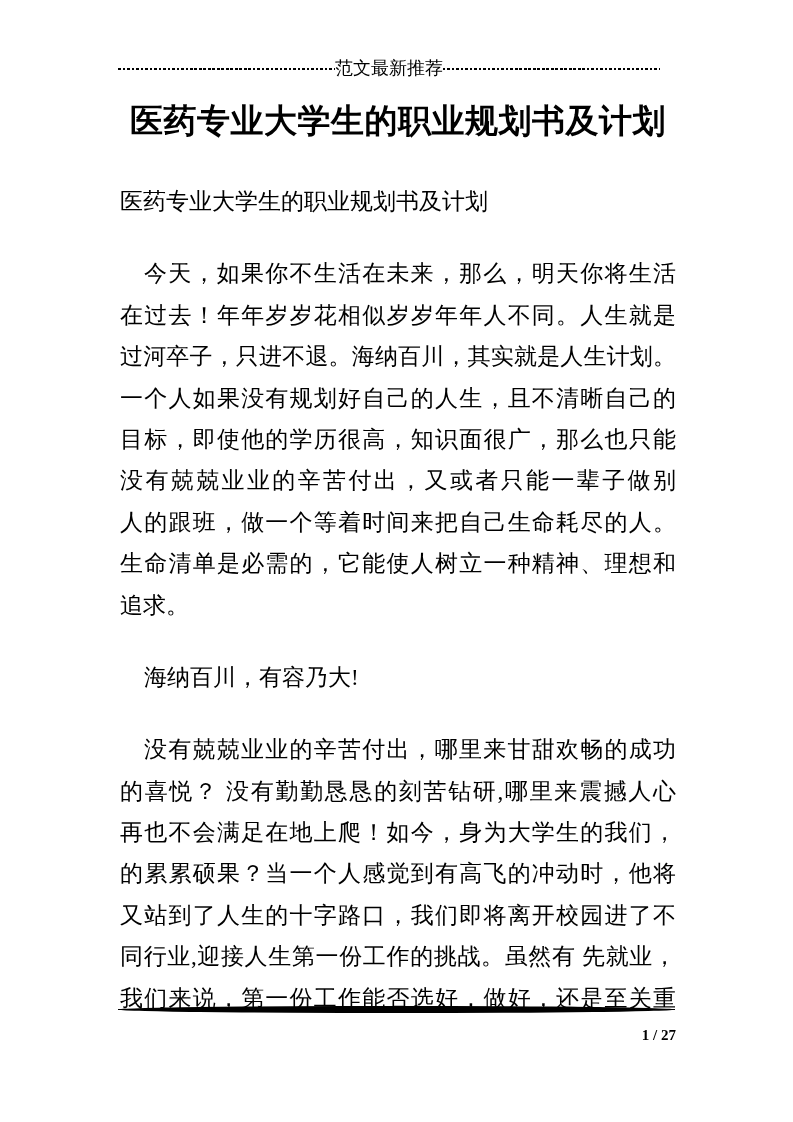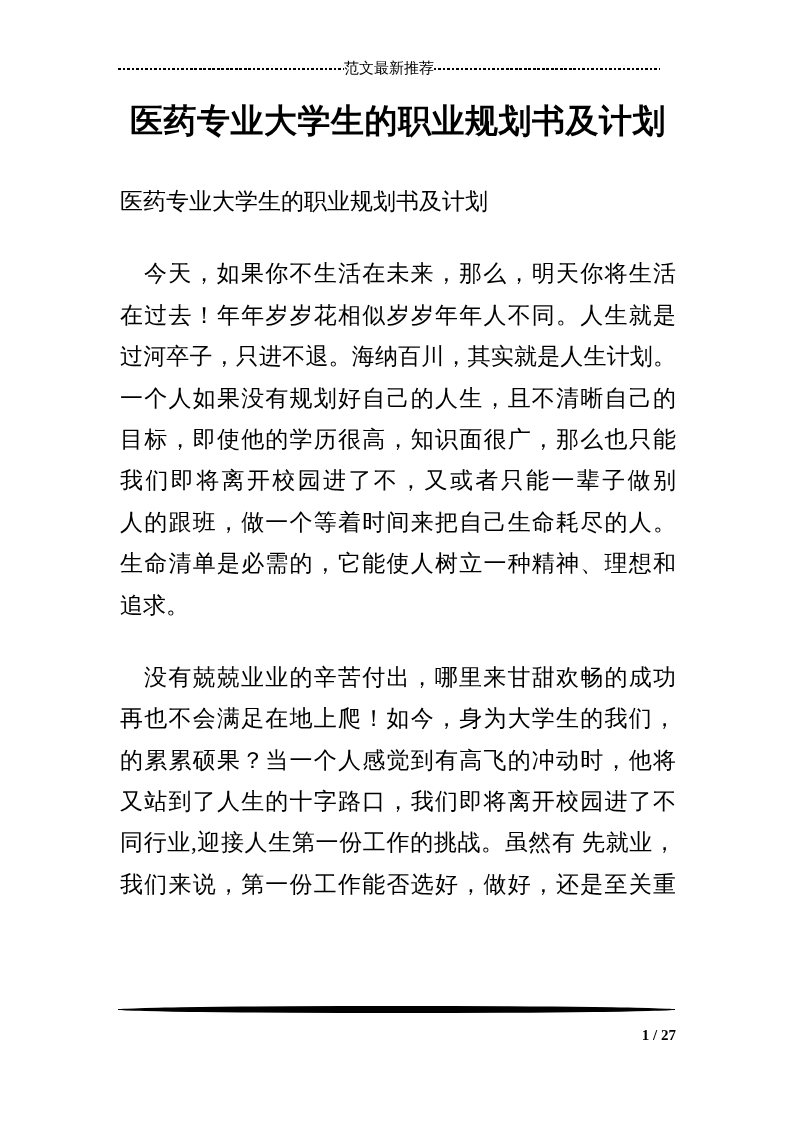--- a/index.html
+++ b/index.html
@@ -24,21 +24,21 @@
     display: flex;
     align-items: center;
   }
   .dash {
     flex: 1 1 auto;
     height: 2px;
     background: repeating-linear-gradient(to right, #000 0 2.5px, transparent 2.5px 4.5px);
   }
   .header-text {
     flex: 0 0 auto;
-    font-size: 15px;
+    font-size: 18px;
     line-height: 17px;
     white-space: nowrap;
   }
   
   .title {
     position: absolute;
     left: 120px;
     top: 101px;
     width: 556px;
     text-align: center;
@@ -117,25 +117,27 @@
 
   <h1 class="title">医药专业大学生的职业规划书及计划</h1>
 
   <div class="body-text">
     <div class="line">医药专业大学生的职业规划书及计划</div>
     <div class="line j ind">今天，如果你不生活在未来，那么，明天你将生活</div>
     <div class="line j">在过去！年年岁岁花相似岁岁年年人不同。人生就是</div>
     <div class="line j">过河卒子，只进不退。海纳百川，其实就是人生计划。</div>
     <div class="line j">一个人如果没有规划好自己的人生，且不清晰自己的</div>
     <div class="line j">目标，即使他的学历很高，知识面很广，那么也只能</div>
-    <div class="line j">我们即将离开校园进了不，又或者只能一辈子做别</div>
+    <div class="line j">没有兢兢业业的辛苦付出，又或者只能一辈子做别</div>
     <div class="line j">人的跟班，做一个等着时间来把自己生命耗尽的人。</div>
     <div class="line j">生命清单是必需的，它能使人树立一种精神、理想和</div>
     <div class="line">追求。</div>
+    <div class="line ind">海纳百川，有容乃大!</div>
     <div class="line j ind">没有兢兢业业的辛苦付出，哪里来甘甜欢畅的成功</div>
+    <div class="line j">的喜悦？ 没有勤勤恳恳的刻苦钻研,哪里来震撼人心</div>
     <div class="line j">再也不会满足在地上爬！如今，身为大学生的我们，</div>
     <div class="line j">的累累硕果？当一个人感觉到有高飞的冲动时，他将</div>
     <div class="line j">又站到了人生的十字路口，我们即将离开校园进了不</div>
     <div class="line j">同行业,迎接人生第一份工作的挑战。虽然有 先就业，</div>
     <div class="line j">我们来说，第一份工作能否选好，做好，还是至关重</div>
   </div>
 
   <div class="footer-rule">
     <span class="rule-thin"></span>
     <span class="rule-lens"></span>

